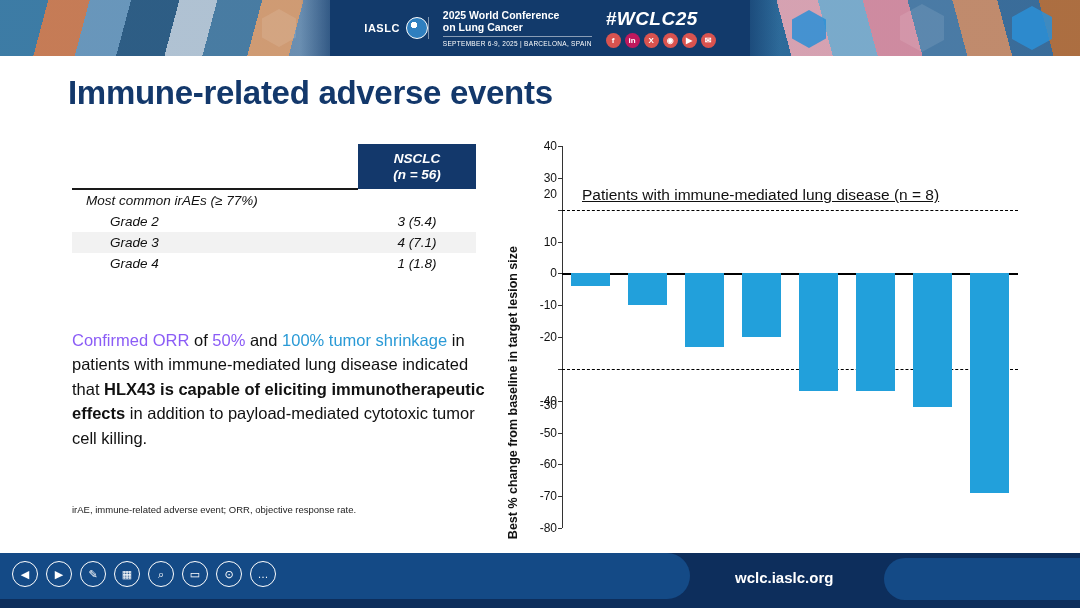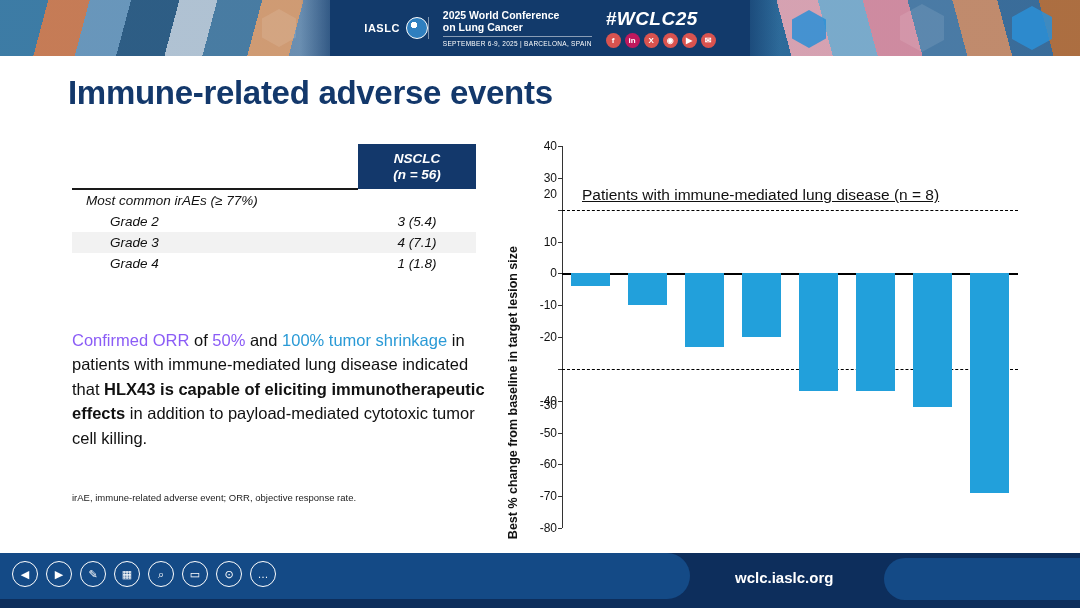--- a/index.html
+++ b/index.html
@@ -96,21 +96,21 @@
   
   .body-text {
     position: absolute; left: 72px; top: 272px; width: 420px;
     font-size: 16.5px; line-height: 1.48; color: #111;
   }
   .orange { color: #8b5cf6; }
   .lblue { color: #2a9ad6; }
   .bold { font-weight: bold; }
 
   .footnote {
-    position: absolute; left: 72px; top: 436px;
+    position: absolute; left: 72px; top: 448px;
     font-size: 9.5px; color: #222;
   }
 
   
   .chart-area { position: absolute; left: 500px; top: 82px; width: 540px; height: 410px; }
   .chart-title {
     position: absolute; left: 82px; top: 18px;
     font-size: 15.5px; color: #111; text-decoration: underline; margin-top: 30px;
   }
   .y-axis-label {

